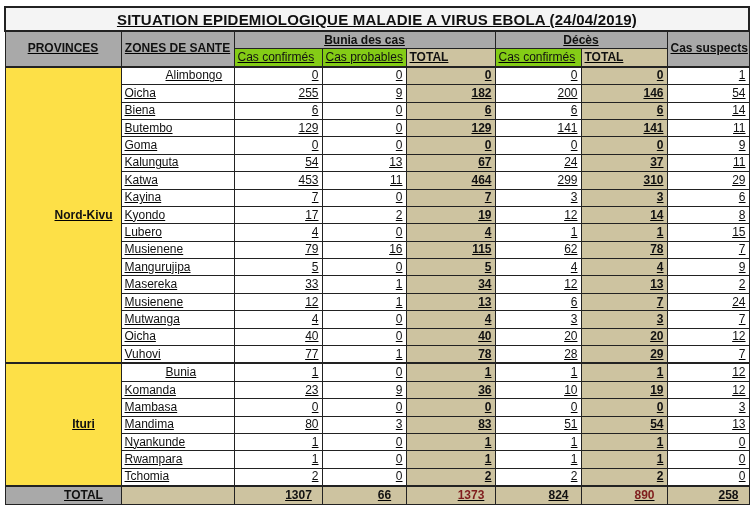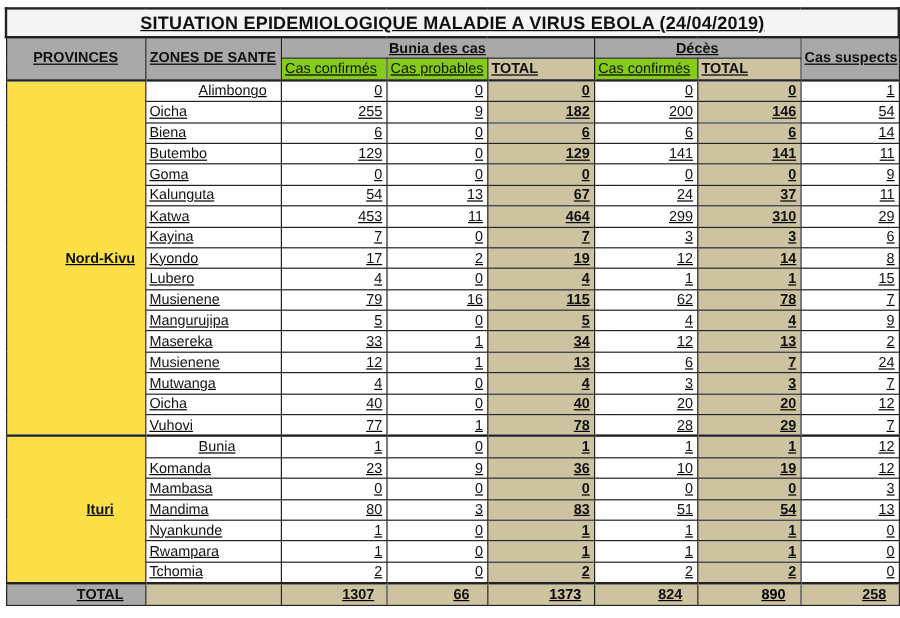--- a/index.html
+++ b/index.html
@@ -13,21 +13,21 @@
            background:#f4f4f4; border:2px solid #222; letter-spacing:0.2px; }
   .hdr { background:#a9a9a9; font-weight:bold; text-align:center; font-size:12px; }
   .sub { background:#84cc16; text-align:left; font-weight:normal; font-size:12px; }
   .subtot { background:#cdc3a0; text-align:left; font-weight:bold; font-size:12px; }
   .num { text-align:right; }
   .tot { background:#cdc3a0; text-align:right; font-weight:bold; }
   .zone { text-align:left; }
   .prov { text-align:center; font-weight:bold; font-size:12px; background:#fde047; }
   .grand-label { background:#a9a9a9; text-align:center; font-weight:bold; }
   .grand { background:#cdc3a0; text-align:center; font-weight:bold; }
-  .red { color:#000000; }
+  .red { color:#7f1d1d; }
   tr.thick-top td { border-top:2px solid #222;padding-left:44px; }
 </style>
 </head>
 <body>
 
 <div class="sheet">
   <table>
     <colgroup>
       <col style="width:116px">
         <col style="width:113px">

